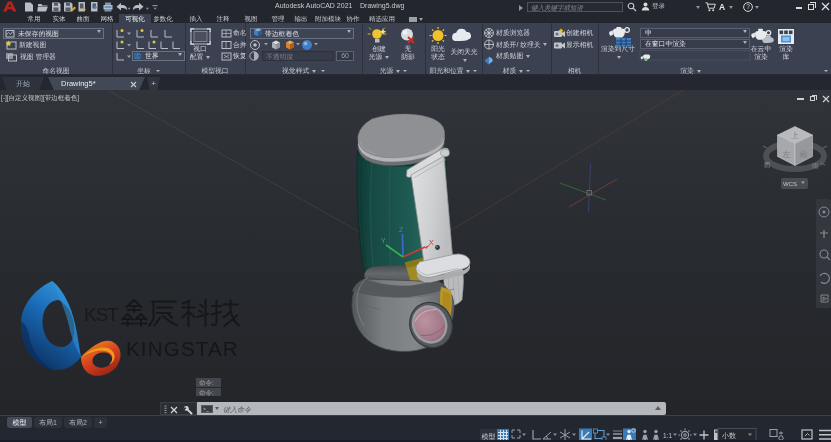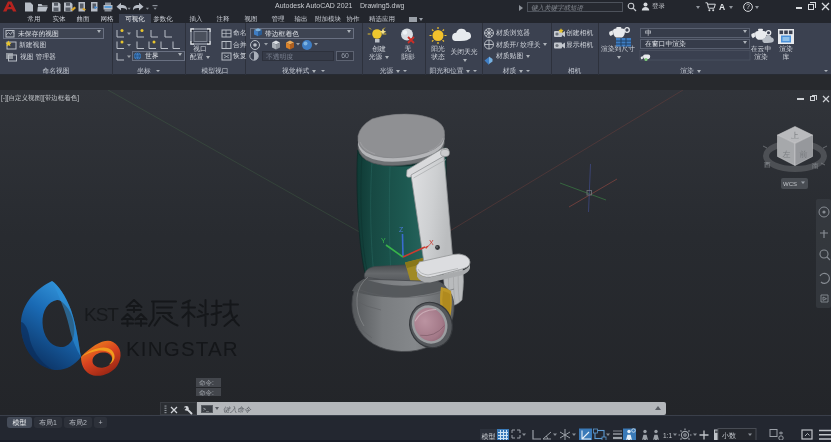--- a/index.html
+++ b/index.html
@@ -329,20 +329,30 @@
       <rect x="779.5" y="3.5" width="3.6" height="3.6" fill="#3a4050"></rect>
       <rect x="784.2" y="3.5" width="3.6" height="3.6" fill="#3a4050"></rect>
       <rect x="788.9" y="3.5" width="3.6" height="3.6" fill="#3a4050"></rect>
       <rect x="781" y="8.5" width="10" height="7" fill="#4a90d9"></rect>
       <rect x="782.5" y="10" width="7" height="4" fill="#8ec0ea"></rect>
     </g>
   </svg>
 </div>
     </div>
 
+<div id="filetabs">
+  <div class="ftab" style="left:2px;width:42px;background:#2d323c;color:#aab0b8;clip-path:polygon(0 0,100% 0,89% 100%,11% 100%);font-size:7px;">开始</div>
+  <div class="ftab" style="left:48px;width:97px;background:#424856;color:#eceef2;clip-path:polygon(0 0,100% 0,94% 100%,6% 100%);">
+        <span class="abs" style="left:13px;top:0;">Drawing5*</span>
+        <svg class="abs" style="left:82px;top:3.5px" width="7" height="7" viewBox="0 0 7 7">
+          <path d="M1,1 L6,6 M6,1 L1,6" stroke="#c9ccd2" stroke-width="1.1"></path>
+        </svg>
+      </div>
+  <div class="ftab" style="left:147px;width:13px;background:#323641;color:#c3c7cd;clip-path:polygon(0 0,100% 0,80% 100%,20% 100%);font-size:8px;">+</div>
+</div>
 
 <div id="viewport">
   <div id="vplabel">[-][自定义视图][带边框着色]</div>
 
   <div class="abs" style="left:797px;top:8px;width:7px;height:1.5px;background:#cdd0d5;"></div>
   <div class="abs" style="left:810px;top:6px;width:5px;height:5px;border:1px solid #cdd0d5;"></div>
   <div class="abs" style="left:812px;top:4.5px;width:5px;height:5px;border:1px solid #cdd0d5;border-left:none;border-bottom:none;"></div>
   <svg class="abs" style="left:822px;top:4.5px" width="8" height="8" viewBox="0 0 8 8">
         <path d="M1,1 L7,7 M7,1 L1,7" stroke="#cdd0d5" stroke-width="1.2"></path>
       </svg>

